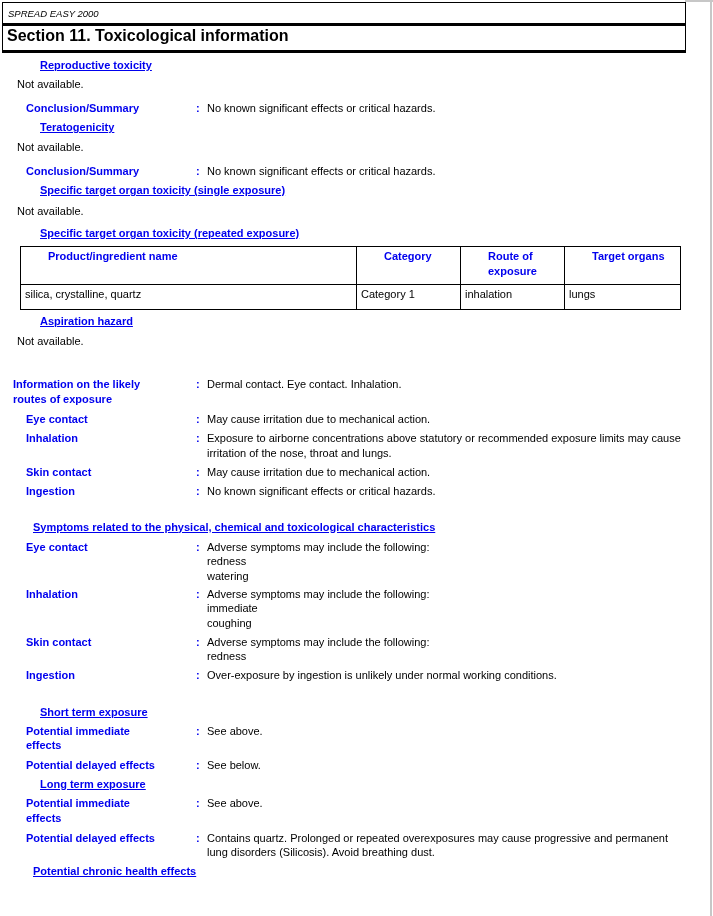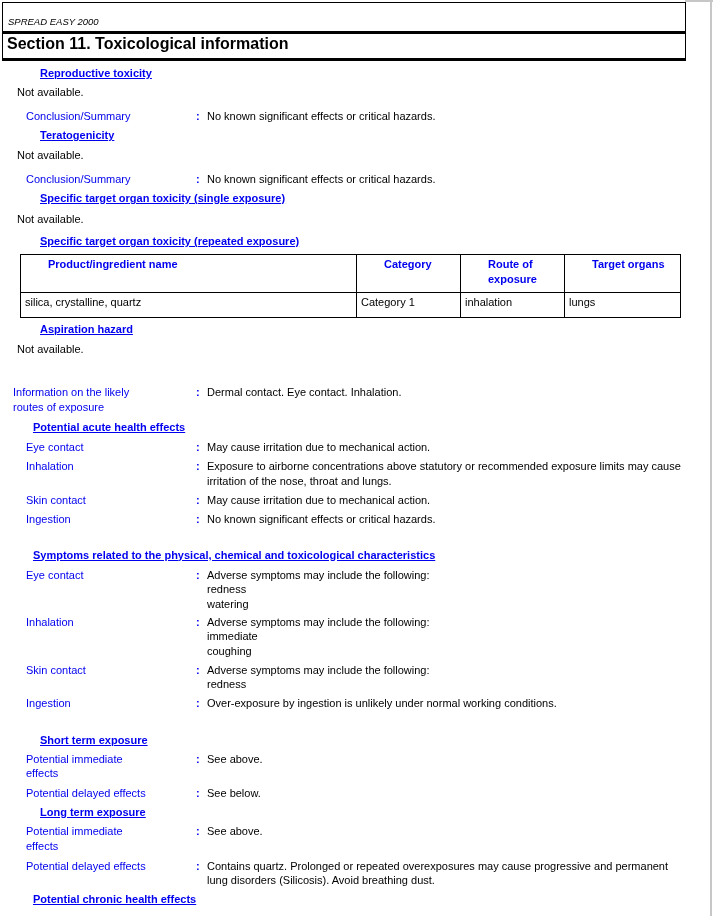--- a/index.html
+++ b/index.html
@@ -11,41 +11,41 @@
     font-family: "Liberation Sans", sans-serif;
     font-size: 11px; line-height: 14.5px; color: var(--ink);
   }
   .page-right-edge { position: absolute; top: 0; right: 1px; width: 2px; height: 916px; background: #c7c7c7; }
   .page-top-corner { position: absolute; top: 0; right: 0; width: 28px; height: 2px; background: #c7c7c7; }
 
   
   .hdr-box1 {
     margin: 2px 27px 0 2px;
     border: 1px solid #000; border-bottom: 3px solid #000;
-    padding: 13px 5px 4px 5px;
+    padding: 5px 5px 4px 5px;
     font-style: italic; font-size: 9.5px; line-height: 11px;
   }
   .hdr-box2 {
     margin: 0 27px 0 2px;
     border: 1px solid #000; border-top: none; border-bottom: 3px solid #000;
     padding: 0 4px 5px 4px;
     font-weight: bold; font-size: 16px; line-height: 19px;
   }
   .content { padding: 5px 30px 0 0; }
 
   
   .blue { color: var(--blue); font-weight: bold; }
   .uh   { text-decoration: underline; text-underline-offset: 1px; padding-left: 20px; }
   .h0   { margin-left: 13px; }
   .h1   { margin-left: 20px; }
   .na   { margin-left: 17px; }
 
   
   .row { display: flex; align-items: flex-start; margin-left: 26px; }
-  .row .lbl { width: 170px; flex: none; color: var(--blue); font-weight: normal; }
+  .row .lbl { width: 170px; flex: none; color: var(--blue); font-weight: bold; }
   .row .sep { width: 11px; flex: none; color: var(--blue); font-weight: bold; }
   .row .val { flex: 1; max-width: 476px; }
   .row.l0 { margin-left: 13px; }
   .row.l0 .lbl { width: 183px; }
 
   
   .g3 { margin-bottom: 3.5px; }  .g4 { margin-bottom: 4.5px; }
   .g5 { margin-bottom: 5.5px; }  .g6 { margin-bottom: 6px; }
   .g8 { margin-bottom: 8px; }    .g10 { margin-bottom: 9.5px; }
   .g21 { margin-bottom: 21.5px; }.g22 { margin-bottom: 22px; }
@@ -118,21 +118,20 @@
 
   <div class="row l0 g6">
     <div class="lbl">
       <div>Information on the likely</div>
       <div>routes of exposure</div>
     </div>
     <div class="sep">:</div>
     <div class="val">Dermal contact. Eye contact. Inhalation.</div>
   </div>
 
-  <div class="blue uh h0 g5">Potential acute health effects</div>
   <div class="row g4">
     <div class="lbl">Eye contact</div>
     <div class="sep">:</div>
     <div class="val">May cause irritation due to mechanical action.</div>
   </div>
   <div class="row g4">
     <div class="lbl">Inhalation</div>
     <div class="sep">:</div>
     <div class="val">Exposure to airborne concentrations above statutory or recommended exposure limits may cause irritation of the nose, throat and lungs.</div>
   </div>

